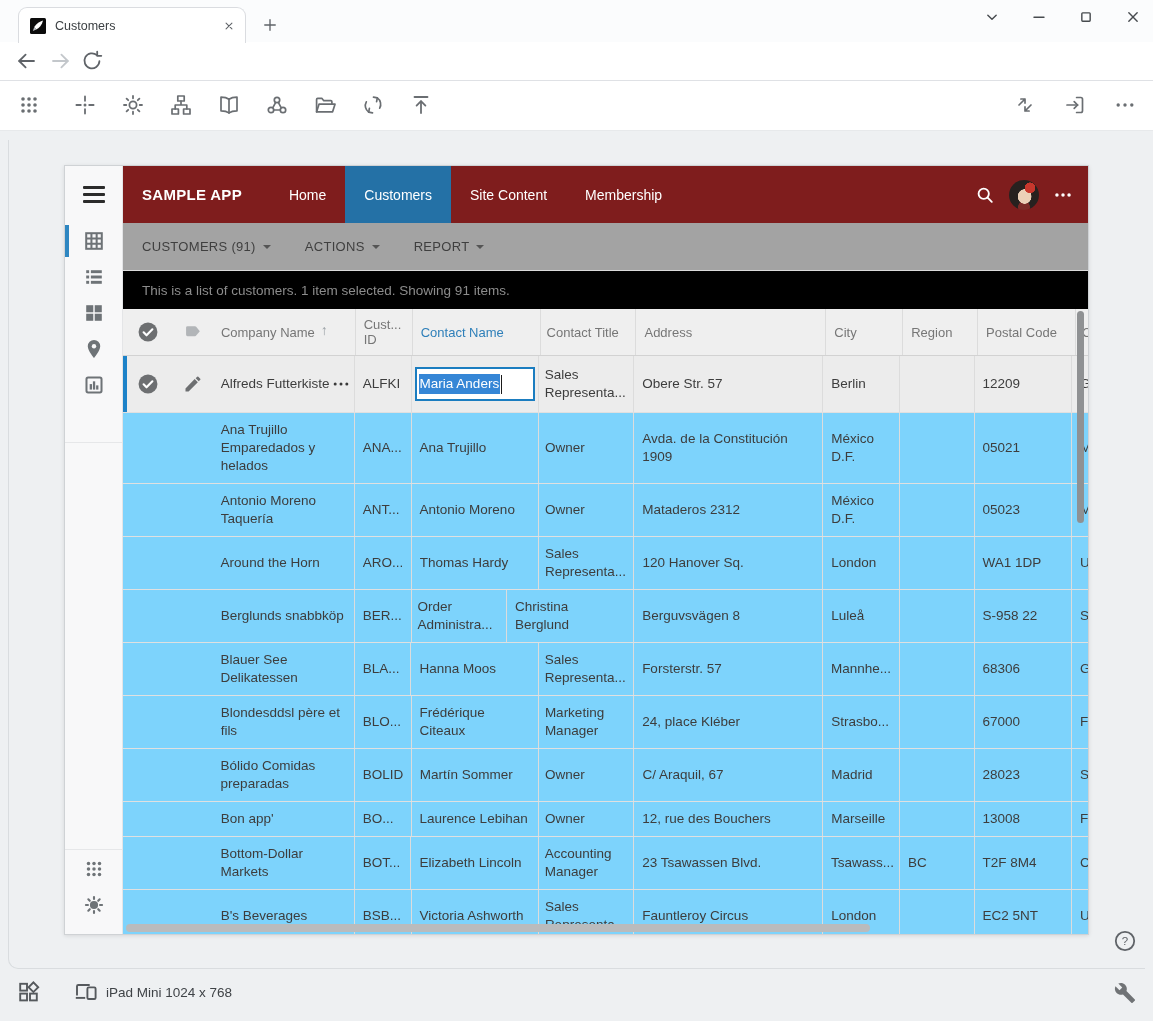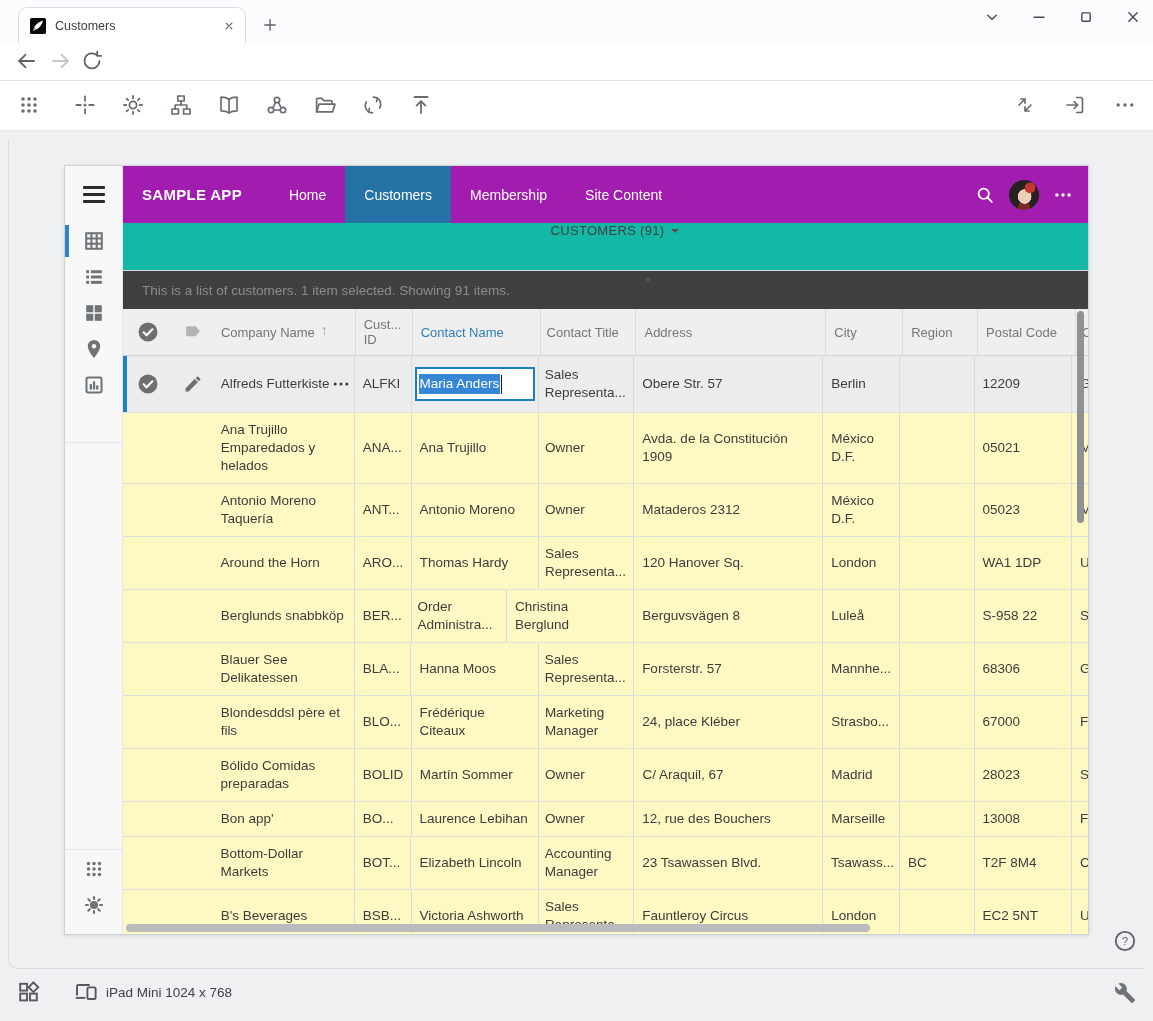--- a/index.html
+++ b/index.html
@@ -48,36 +48,36 @@
        box-sizing:border-box;box-shadow:0 1px 4px rgba(0,0,0,.10);overflow:hidden;}
   .app-sidebar{position:absolute;left:0;top:0;width:58px;height:100%;background:#f8f8f9;border-right:1px solid #e4e5e7;box-sizing:border-box;}
   .hamburger{height:57px;display:flex;flex-direction:column;justify-content:center;align-items:center;gap:4.5px;}
   .hamburger span{display:block;width:22px;height:2.6px;background:#2b2b2b;border-radius:1px;}
   .side-slot{width:58px;height:36px;display:flex;align-items:center;justify-content:center;position:relative;}
   .side-slot.active::before{content:"";position:absolute;left:0;top:2px;bottom:2px;width:4px;background:#2e86c1;}
   .side-divider{position:absolute;left:0;width:57px;height:1px;background:#e6e7e9;}
   .side-bottom{position:absolute;left:0;top:685px;width:58px;}
 
   .app-main{position:absolute;left:58px;top:0;right:0;bottom:0;}
-  .app-header{height:57px;background:#a21caf;display:flex;align-items:stretch;color:#fff;}
+  .app-header{height:57px;background:#7f1d1d;display:flex;align-items:stretch;color:#fff;}
   .brand{display:flex;align-items:center;padding:0 28px 0 19px;font-size:15px;font-weight:bold;letter-spacing:.3px;white-space:nowrap;}
   .nav-item{display:flex;align-items:center;padding:12px 19px;font-size:14px;white-space:nowrap;}
   .nav-item.active{background:#2471a6;}
   .hdr-right{margin-left:auto;display:flex;align-items:center;gap:13px;padding-right:14px;}
   .avatar{width:30px;height:30px;border-radius:50%;
           background:
             radial-gradient(circle at 70% 26%, #c8372d 0 17%, rgba(0,0,0,0) 18%),
             radial-gradient(ellipse at 52% 55%, #ecd0b8 0 30%, rgba(0,0,0,0) 32%),
             radial-gradient(circle at 50% 90%, #7d2b28 0 18%, rgba(0,0,0,0) 20%),
             #27211f;}
-  .app-toolbar{height:48px;background:#14b8a6;border-bottom:1px solid #dbdbdb;display:flex;align-items:center;
-               padding-left:19px;gap:34px;box-sizing:border-box;flex-direction:column;}
+  .app-toolbar{height:48px;background:#a3a3a3;border-bottom:1px solid #dbdbdb;display:flex;align-items:center;
+               padding-left:19px;gap:34px;box-sizing:border-box;}
   .tb-item{font-size:13px;color:#3f3f3f;letter-spacing:.3px;display:flex;align-items:center;white-space:nowrap;}
   .caret{width:0;height:0;border:4px solid transparent;border-top-color:#555;margin-left:7px;transform:translateY(2px);}
-  .app-status{height:38px;background:#404040;display:flex;align-items:center;padding-left:19px;font-size:13.5px;color:#8c8c8c;}
+  .app-status{height:38px;background:#000000;display:flex;align-items:center;padding-left:19px;font-size:13.5px;color:#8c8c8c;}
 
   
   .grid{position:relative;height:627px;overflow:hidden;}
   .grid-header{height:47px;background:#efefef;border-bottom:1px solid #d2d2d2;display:flex;box-sizing:border-box;}
   .gcell{box-sizing:border-box;display:flex;align-items:center;}
   .hcell{padding:4px 6px 4px 8px;font-size:13px;color:#767676;line-height:15px;}
   .hcell.accent{color:#2e7fb9;}
   .bl{border-left:1px solid #dcdcdc;}
   .sort-arrow{color:#9aa0a5;font-size:14px;margin-left:6px;transform:translateY(-2px);}
   .c-sel{width:50px;justify-content:center;}
@@ -86,21 +86,21 @@
   .c-id{width:57px;}
   .c-contact{width:128px;padding-right:12px;}
   .c-title{width:96px;padding-left:6px;padding-right:10px;}
   .c-address{width:190px;}
   .c-city{width:77px;}
   .c-region{width:75px;}
   .c-postal{width:98px;}
   .c-country{flex:1;overflow:hidden;padding-left:6px;}
   .grid-body .gcell{padding:8px;font-size:13.5px;color:#3d3d3d;line-height:18px;}
   .grid-body .c-title{padding-left:6px;padding-right:6px;}
-  .grow{display:flex;background:#fef9c3;border-bottom:1px solid #e0e0e0;position:relative;box-sizing:border-box;}
+  .grow{display:flex;background:#7dd3fc;border-bottom:1px solid #e0e0e0;position:relative;box-sizing:border-box;}
   .grow.selected{background:#ececec;min-height:57px;}
   .grow.selected::before{content:"";position:absolute;left:0;top:0;bottom:0;width:4px;background:#1d82c8;z-index:2;}
   .row-kebab{position:absolute;right:3px;top:50%;transform:translateY(-50%);width:20px;height:20px;}
   .cell-input{width:120px;height:34px;border:2px solid #1b7dc0;background:#fff;display:flex;align-items:center;
               padding:0 2px;box-sizing:border-box;}
   .sel-text{background:#3586d6;color:#fff;font-size:13.5px;padding:1px 1px;white-space:nowrap;}
   .txt-caret{width:1px;height:19px;background:#1a1a1a;margin-left:1px;}
   .grid-body .c-contact.editing{padding:2px 2px 2px 3px;}
   .vscroll{position:absolute;right:4px;top:145px;width:7px;height:212px;background:#8f9193;border-radius:4px;z-index:6;}
   .hscroll{position:absolute;left:61px;bottom:2px;width:744px;height:8px;background:#b9bbbd;border-radius:4px;z-index:6;}
@@ -474,22 +474,22 @@
         </div>
       </div>
   </div>
 
   <div class="app-main">
     <div class="app-header">
       <div class="brand">SAMPLE APP</div>
       <div id="app-nav" style="display:flex;align-items:stretch;">
           <div class="nav-item">Home</div>
           <div class="nav-item active">Customers</div>
+          <div class="nav-item">Site Content</div>
           <div class="nav-item">Membership</div>
-          <div class="nav-item">Site Content</div>
         </div>
       <div class="hdr-right">
         <span class="ic22">
             <svg viewBox="0 0 24 24">
               <g fill="none" stroke="#fff" stroke-width="2" stroke-linecap="round" stroke-linejoin="round">
                 <circle cx="10.6" cy="10.6" r="5.6"></circle>
                 <path d="m14.9 14.9 4.5 4.5"></path>
               </g>
             </svg>
           </span>

